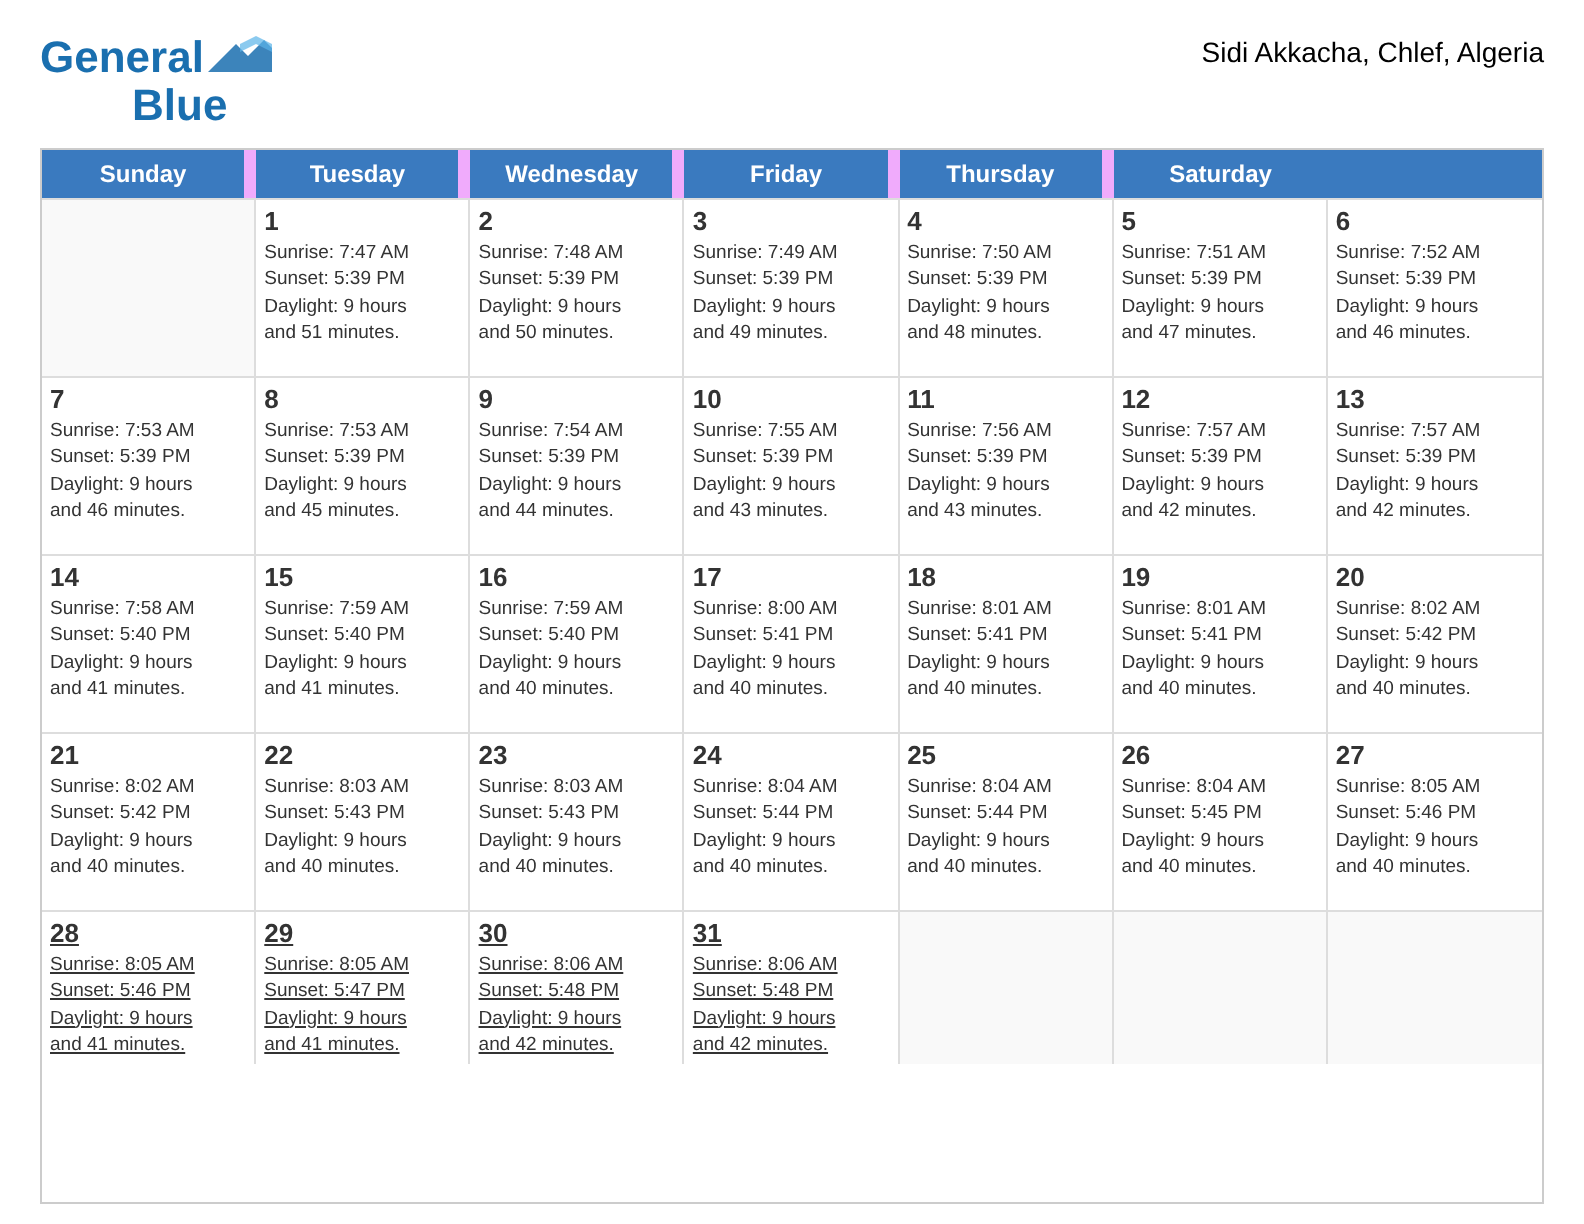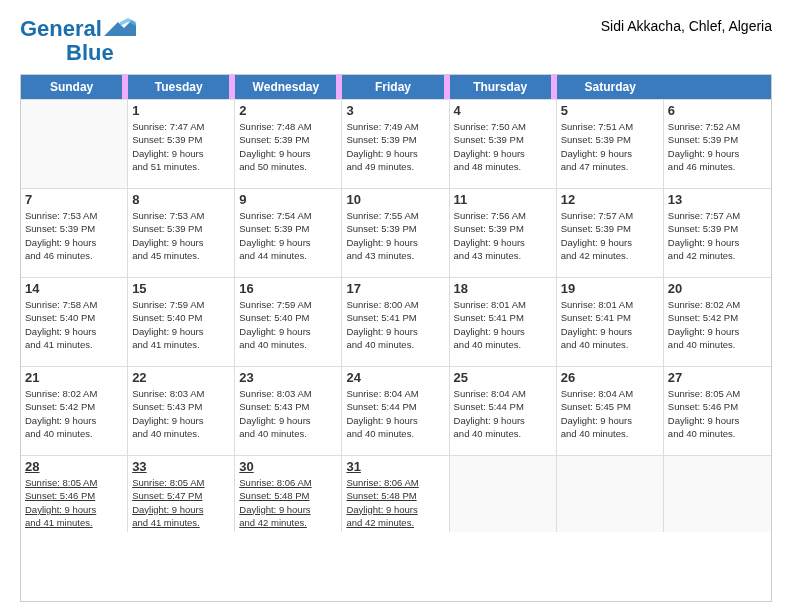--- a/index.html
+++ b/index.html
@@ -338,21 +338,21 @@
         </div>
         <div class="cal-row last-row">
           <div class="cal-cell">
             <span class="day-num">28</span>
             <span class="cell-line">Sunrise: 8:05 AM</span>
             <span class="cell-line">Sunset: 5:46 PM</span>
             <span class="cell-line">Daylight: 9 hours</span>
             <span class="cell-line">and 41 minutes.</span>
           </div>
           <div class="cal-cell">
-            <span class="day-num">33</span>
+            <span class="day-num">29</span>
             <span class="cell-line">Sunrise: 8:05 AM</span>
             <span class="cell-line">Sunset: 5:47 PM</span>
             <span class="cell-line">Daylight: 9 hours</span>
             <span class="cell-line">and 41 minutes.</span>
           </div>
           <div class="cal-cell">
             <span class="day-num">30</span>
             <span class="cell-line">Sunrise: 8:06 AM</span>
             <span class="cell-line">Sunset: 5:48 PM</span>
             <span class="cell-line">Daylight: 9 hours</span>

